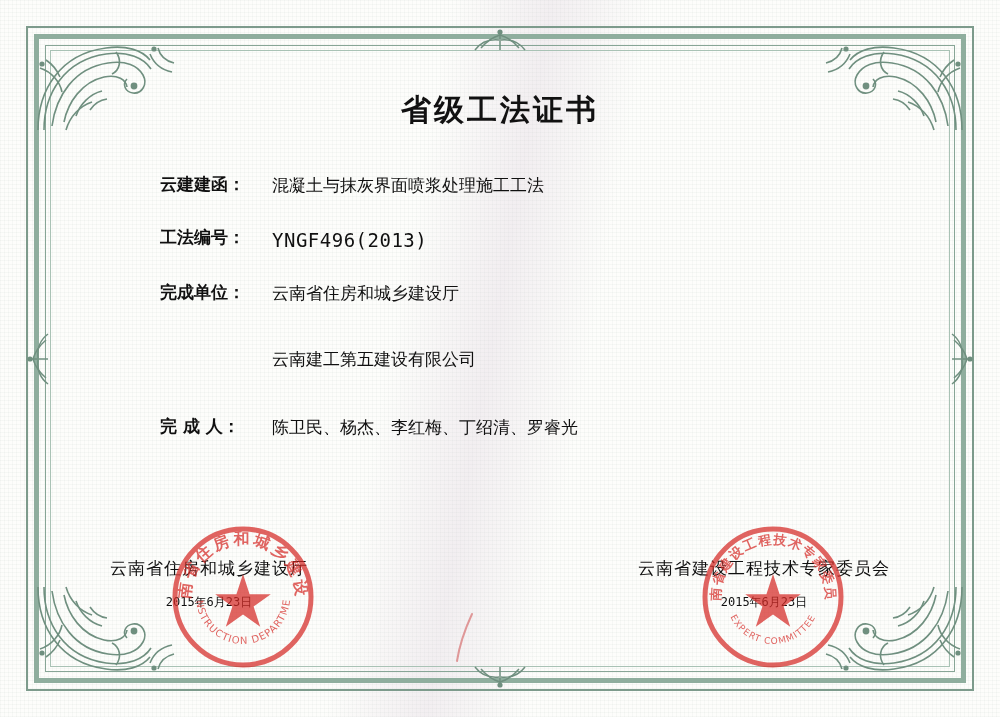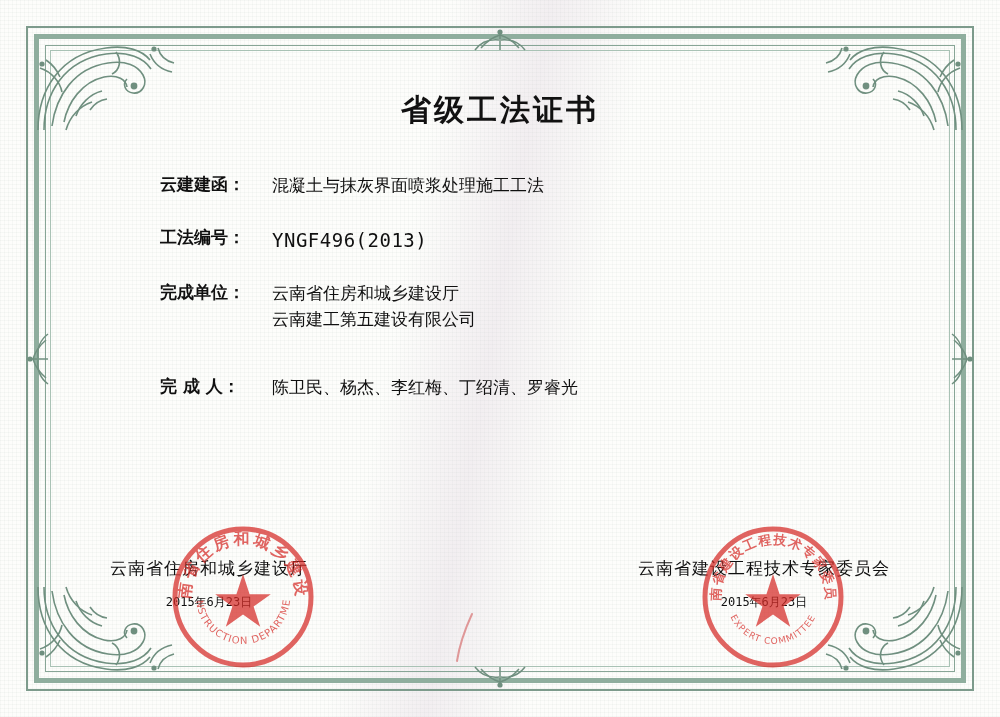--- a/index.html
+++ b/index.html
@@ -115,21 +115,21 @@
     font-family: Liberation Sans, sans-serif;
     font-size: 17px;
     color: #101010;
     line-height: 1.5;
   }
   .field-value.mono {
     font-family: "DejaVu Sans Mono", monospace;
     font-size: 19px;
     letter-spacing: 0.5px;
   }
-  .field-value .line2 { display: block; }
+  .field-value .line2 { display: block; margin-top: 40px; }
 
   .gap-big { height: 16px; }
 
   
   .signatures {
     position: absolute;
     left: 0; right: 0;
     bottom: 48px;
     display: flex;
     justify-content: space-between;

